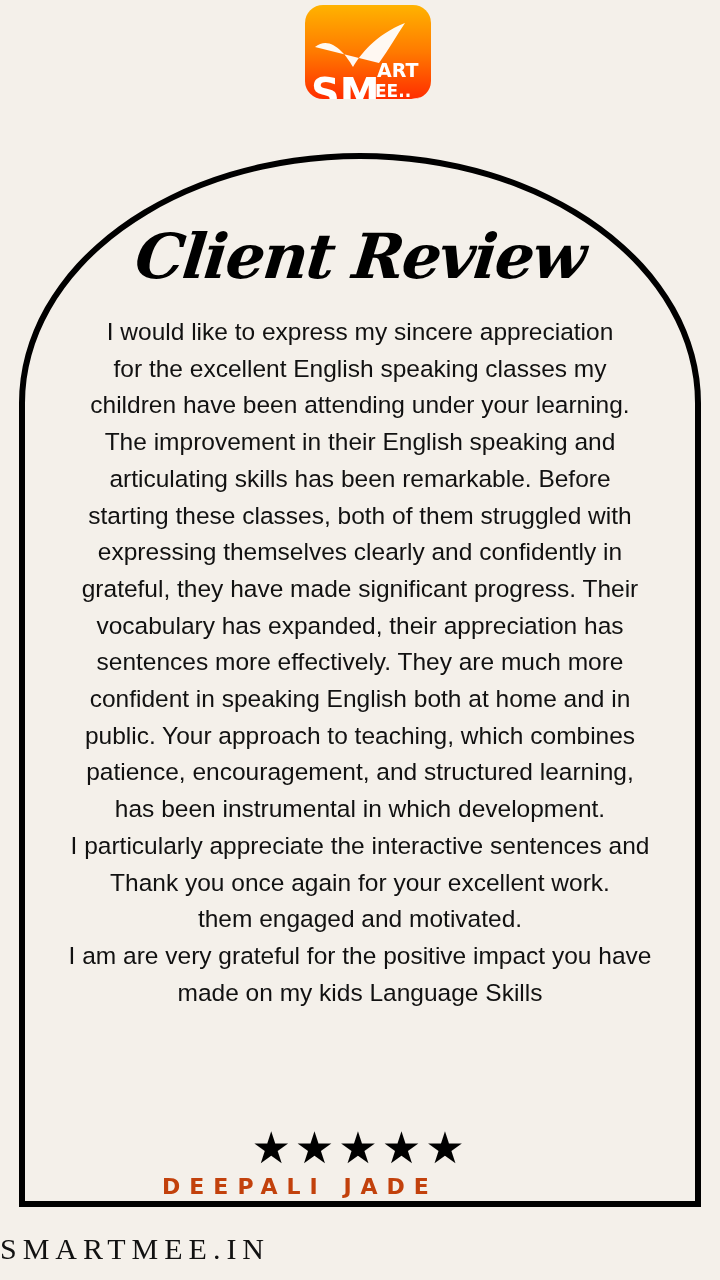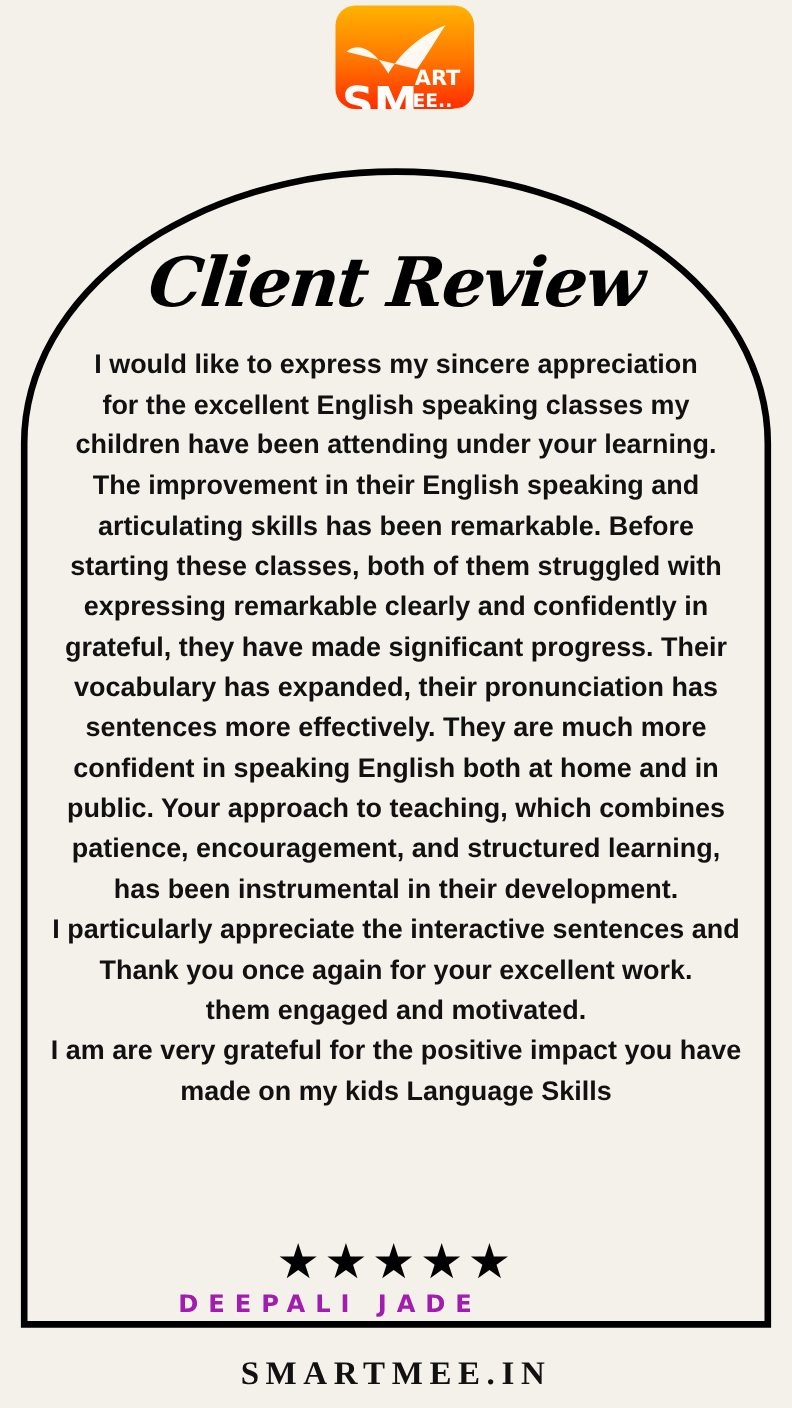--- a/index.html
+++ b/index.html
@@ -19,34 +19,34 @@
     border-radius:341px 341px 0 0 / 250px 250px 0 0;
   }
   .title {
     position:absolute; left:0; width:720px; top:220px; text-align:center;
     font-family:"DejaVu Serif", serif; font-style:italic; font-weight:bold;
     font-size:62px; letter-spacing:-2px; color:#000;
     transform:skewX(-6deg);
   }
   .body-text {
     position:absolute; left:40px; width:640px; top:314px; text-align:center;
-    font-family:"Liberation Sans", sans-serif; font-size:24.5px; line-height:36.7px; color:#111;font-weight:bold;
+    font-family:"Liberation Sans", sans-serif; font-size:24.5px; line-height:36.7px; color:#111;
   }
   .body-text div { white-space:nowrap; }
   .stars {
     position:absolute; left:0; width:720px; top:1126px; text-align:center;
     font-size:44px; letter-spacing:4px; line-height:44px; color:#000;
   }
   .reviewer {
     position:absolute; left:0; width:600px; top:1174px; text-align:center;
-    font-family:"DejaVu Sans", sans-serif; font-weight:bold; font-size:22px; letter-spacing:9px; color:#a21caf;
+    font-family:"DejaVu Sans", sans-serif; font-weight:bold; font-size:22px; letter-spacing:9px; color:#c2410c;
   }
   .footer {
-    position:absolute; left:0; width:720px; top:1232px; text-align:center;
-    font-family:"Liberation Serif", serif; font-size:30px; letter-spacing:6px; color:#111;font-weight:bold;
+    position:absolute; left:0; width:720px; top:1232px; text-align:left;
+    font-family:"Liberation Serif", serif; font-size:30px; letter-spacing:6px; color:#111;
   }
 </style>
 </head>
 <body>
 
 <div class="logo">
   <svg width="126" height="126" viewBox="0 0 126 126">
     <path d="M10 42 C25 30 40 48 48 62 C55 50 70 30 100 18 C92 30 84 44 74 58 Z" fill="#fff" opacity="0.95"></path>
     <text x="6" y="102" font-family="DejaVu Sans, sans-serif" font-weight="bold" font-size="40" fill="#fff">SM</text>
     <text x="72" y="72" font-family="DejaVu Sans, sans-serif" font-weight="bold" font-size="19" fill="#fff">ART</text>
@@ -59,28 +59,28 @@
 
 <div class="title">Client Review</div>
 
 <div class="body-text">
   <div>I  would like to express my sincere appreciation</div>
   <div>for the excellent English speaking classes my</div>
   <div>children have been attending under your learning.</div>
   <div>The improvement in their English speaking and</div>
   <div>articulating skills has been remarkable. Before</div>
   <div>starting these classes, both of them struggled with</div>
-  <div>expressing remarkable clearly and confidently in</div>
+  <div>expressing themselves clearly and confidently in</div>
   <div>grateful, they have made significant progress. Their</div>
-  <div>vocabulary has expanded, their pronunciation has</div>
+  <div>vocabulary has expanded, their appreciation has</div>
   <div>sentences more effectively. They are much more</div>
   <div>confident in speaking English both at home and in</div>
   <div>public. Your approach to teaching, which combines</div>
   <div>patience, encouragement, and structured learning,</div>
-  <div>has been instrumental in their development.</div>
+  <div>has been instrumental in which development.</div>
   <div>I particularly appreciate the interactive sentences and</div>
   <div>Thank you once again for your excellent work.</div>
   <div>them engaged and motivated.</div>
   <div>I am are very grateful for the positive impact you have</div>
   <div>made on my kids Language Skills</div>
 </div>
 
 <div class="stars">
   <span>★★★★★</span>
 </div>

